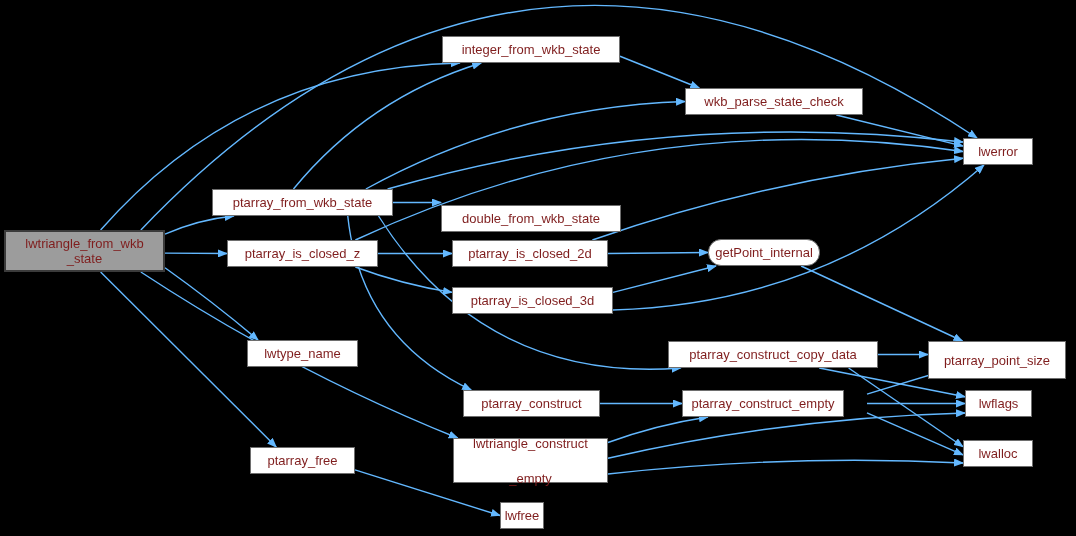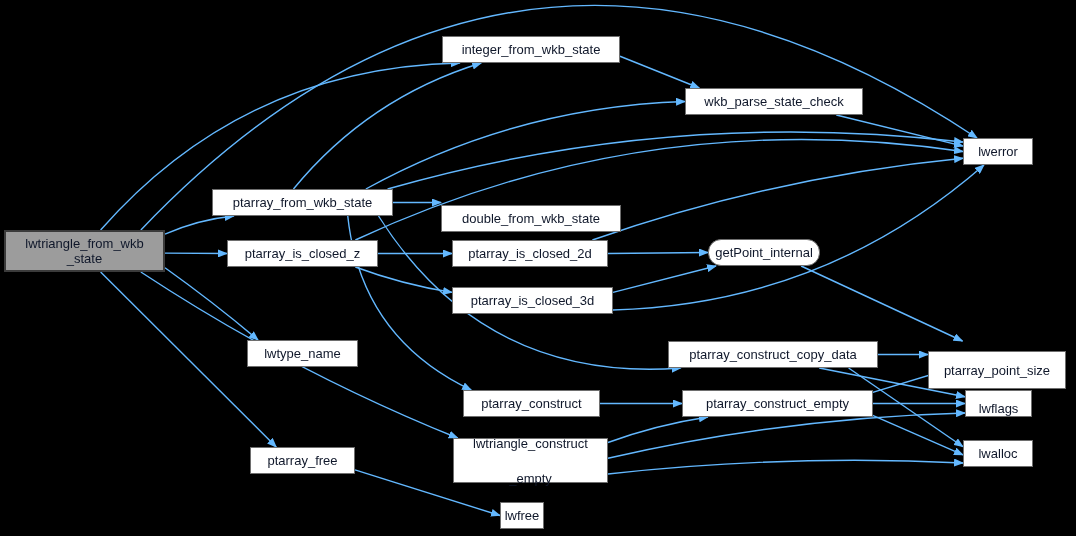--- a/index.html
+++ b/index.html
@@ -1,21 +1,21 @@
 <!DOCTYPE html>
 <html><head>
 <meta charset="utf-8">
 <style>
   html,body{margin:0;padding:0;background:#000;}
   #stage{position:relative;width:1076px;height:536px;background:#000;overflow:hidden;
          font-family:"Liberation Sans","DejaVu Sans",sans-serif;}
   #edge-layer{position:absolute;left:0;top:0;width:1076px;height:536px;}
   .node{position:absolute;display:flex;flex-direction:column;align-items:center;justify-content:center;
         background:#fff;border:1px solid #6e6e6e;box-sizing:border-box;
-        font-size:13px;line-height:15px;color:#0f172a;text-align:center;cursor:pointer;
+        font-size:13px;line-height:15px;color:#7f1d1d;text-align:center;cursor:pointer;
         white-space:nowrap;}
   .node.root{background:#9c9c9c;border:2px solid #3b3b3b;cursor:default;}
   .edge{fill:none;stroke-width:1.4px;}
 </style>
 </head>
 <body>
 
 <div id="stage">
   <svg id="edge-layer" width="1076" height="536" viewBox="0 0 1076 536" xmlns="http://www.w3.org/2000/svg">
       <defs>
@@ -89,30 +89,30 @@
       </div>
       <div class="node" style="left: 708px; top: 239px; width: 112px; height: 27px; border-radius: 13px;">
         <span>getPoint_internal</span>
       </div>
       <div class="node" style="left: 247px; top: 340px; width: 111px; height: 27px;">
         <span>lwtype_name</span>
       </div>
       <div class="node" style="left: 668px; top: 341px; width: 210px; height: 27px;">
         <span>ptarray_construct_copy_data</span>
       </div>
-      <div class="node" style="left: 928px; top: 341px; width: 138px; height: 38px; margin-top: 10px;">
+      <div class="node" style="left: 928px; top: 341px; width: 138px; height: 38px;">
         <span>ptarray_point_size</span>
       </div>
       <div class="node" style="left: 463px; top: 390px; width: 137px; height: 27px;">
         <span>ptarray_construct</span>
       </div>
-      <div class="node" style="left: 682px; top: 390px; width: 191px; height: 27px;">
+      <div class="node" style="left: 682px; top: 390px; width: 162px; height: 27px;">
         <span>ptarray_construct_empty</span>
       </div>
-      <div class="node" style="left: 965px; top: 390px; width: 67px; height: 27px; justify-content: flex-end;">
+      <div class="node" style="left: 965px; top: 390px; width: 67px; height: 27px;">
         <span>lwflags</span>
       </div>
       <div class="node" style="left: 963px; top: 440px; width: 70px; height: 27px;">
         <span>lwalloc</span>
       </div>
       <div class="node" style="left: 250px; top: 447px; width: 105px; height: 27px;">
         <span>ptarray_free</span>
       </div>
       <div class="node" style="left: 453px; top: 438px; width: 155px; height: 45px; gap: 20px;">
         <span>lwtriangle_construct</span>

